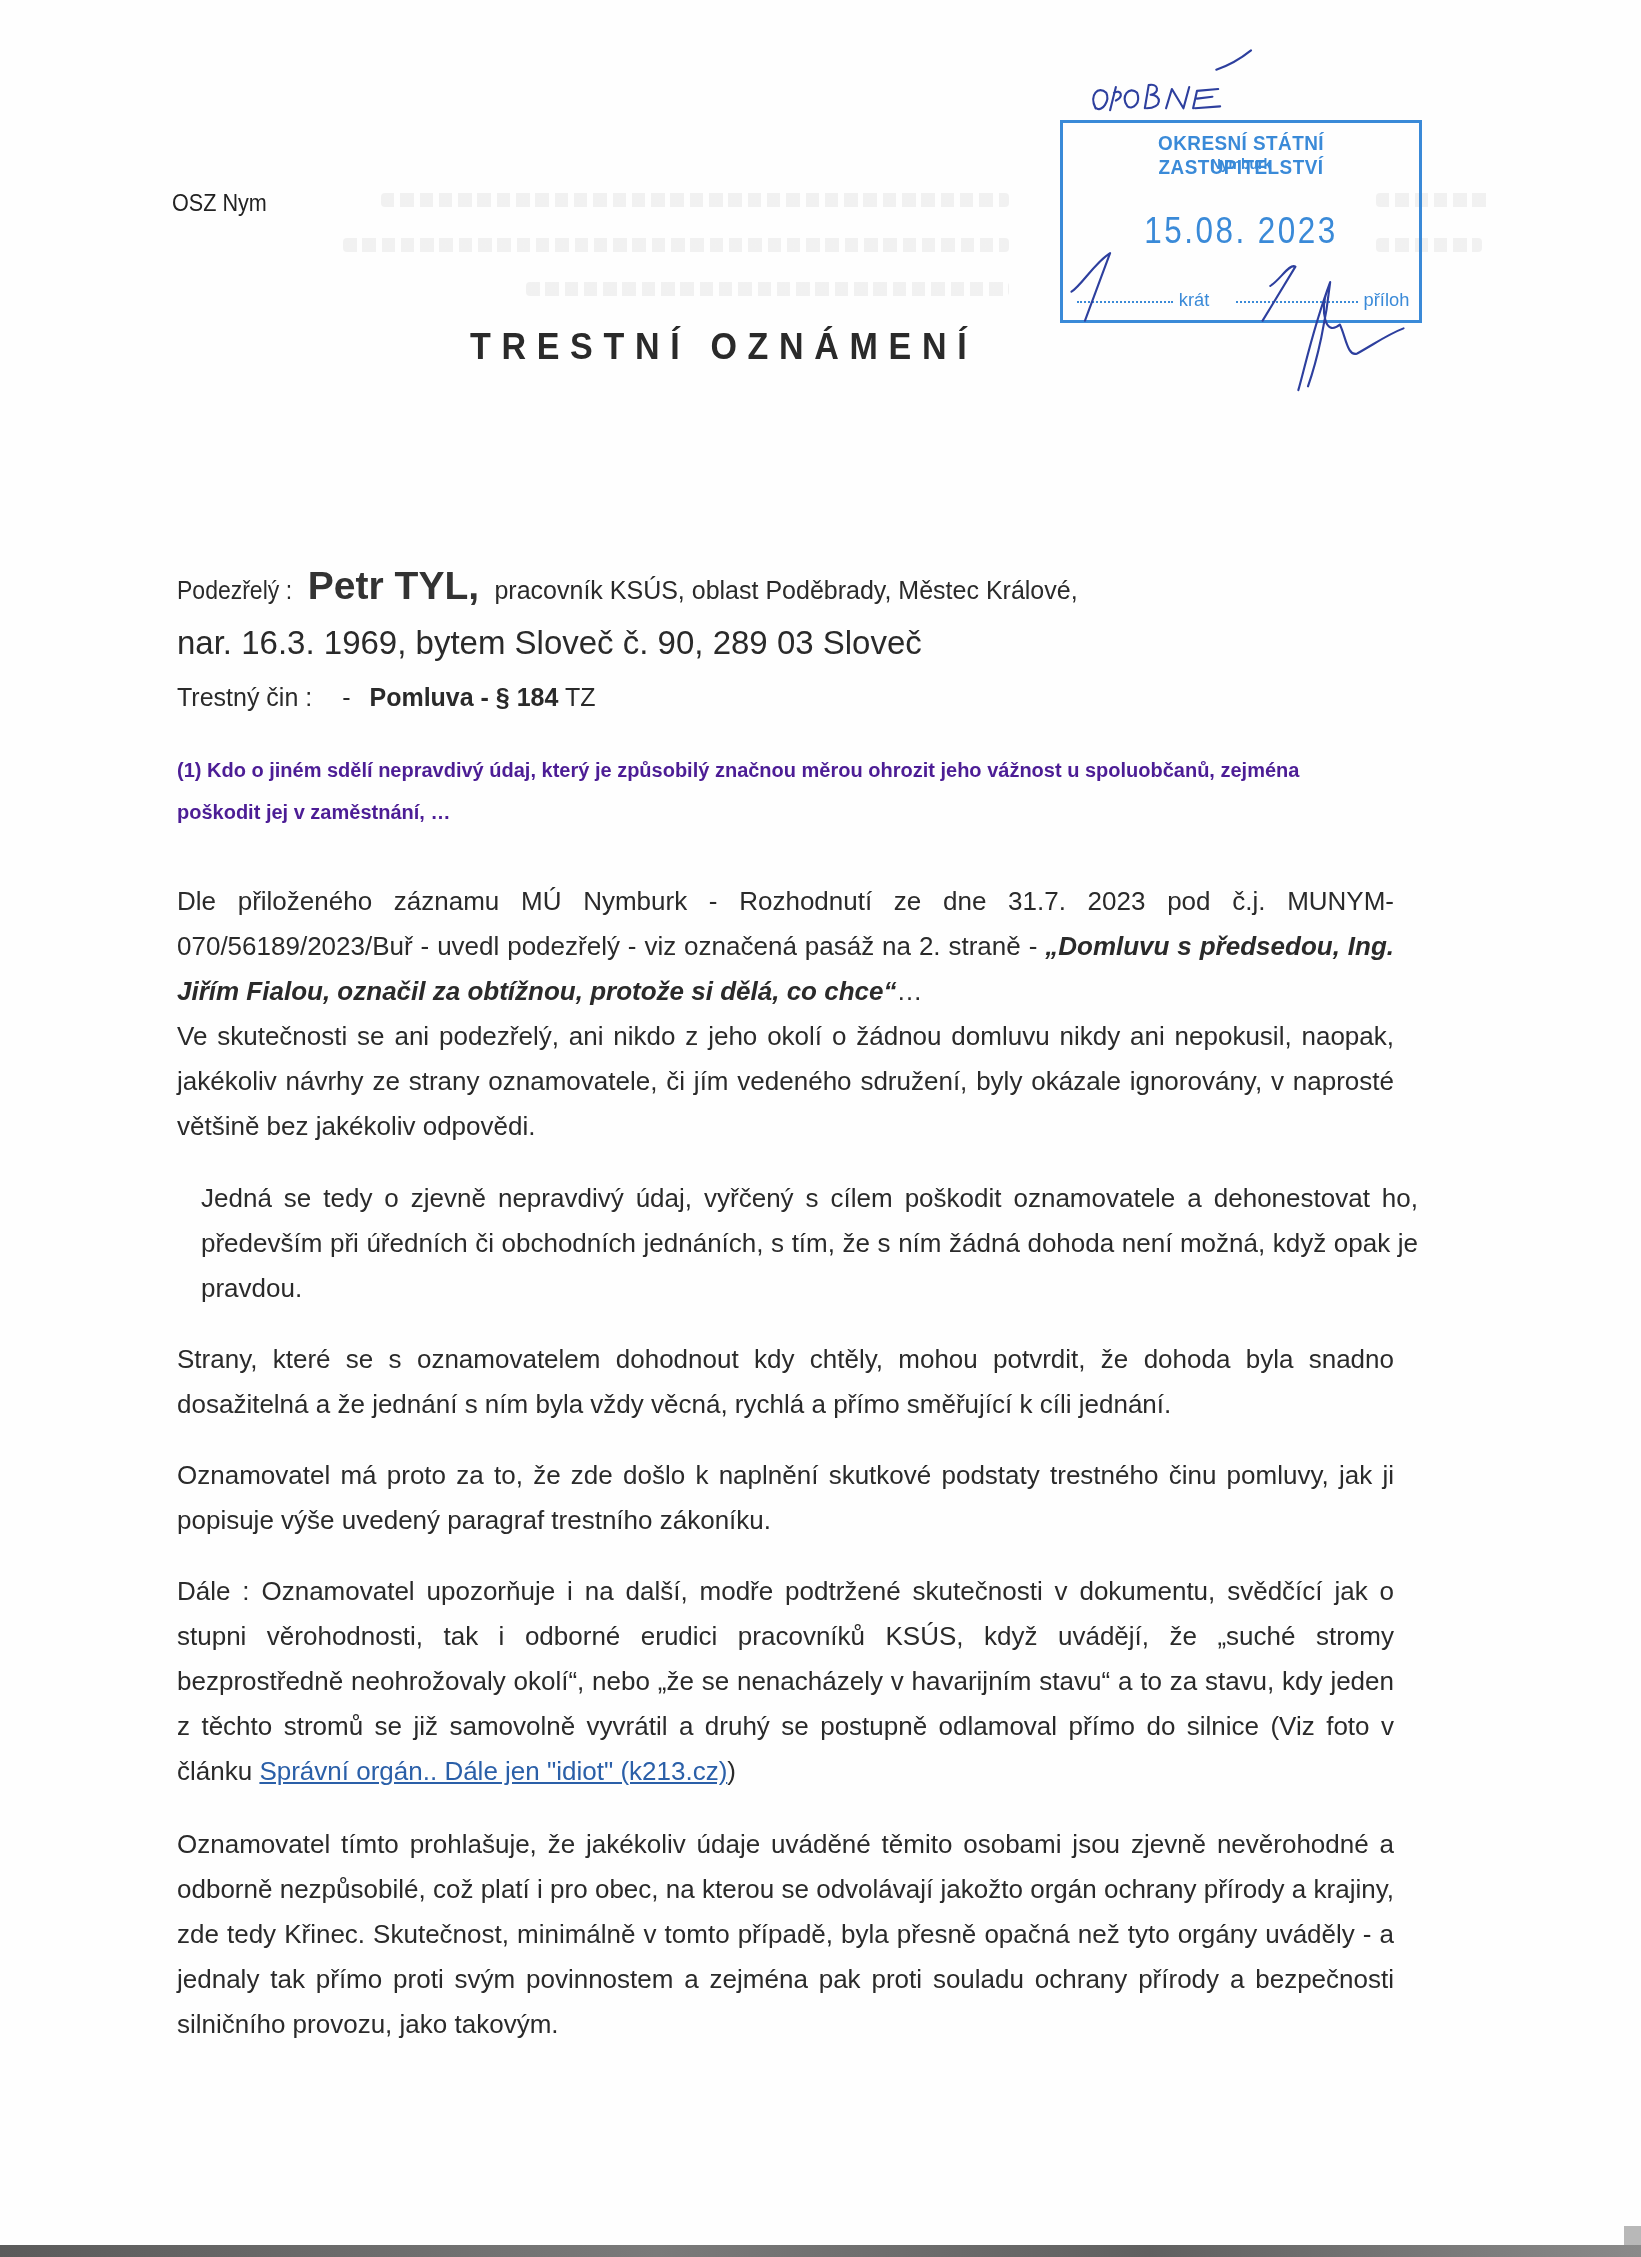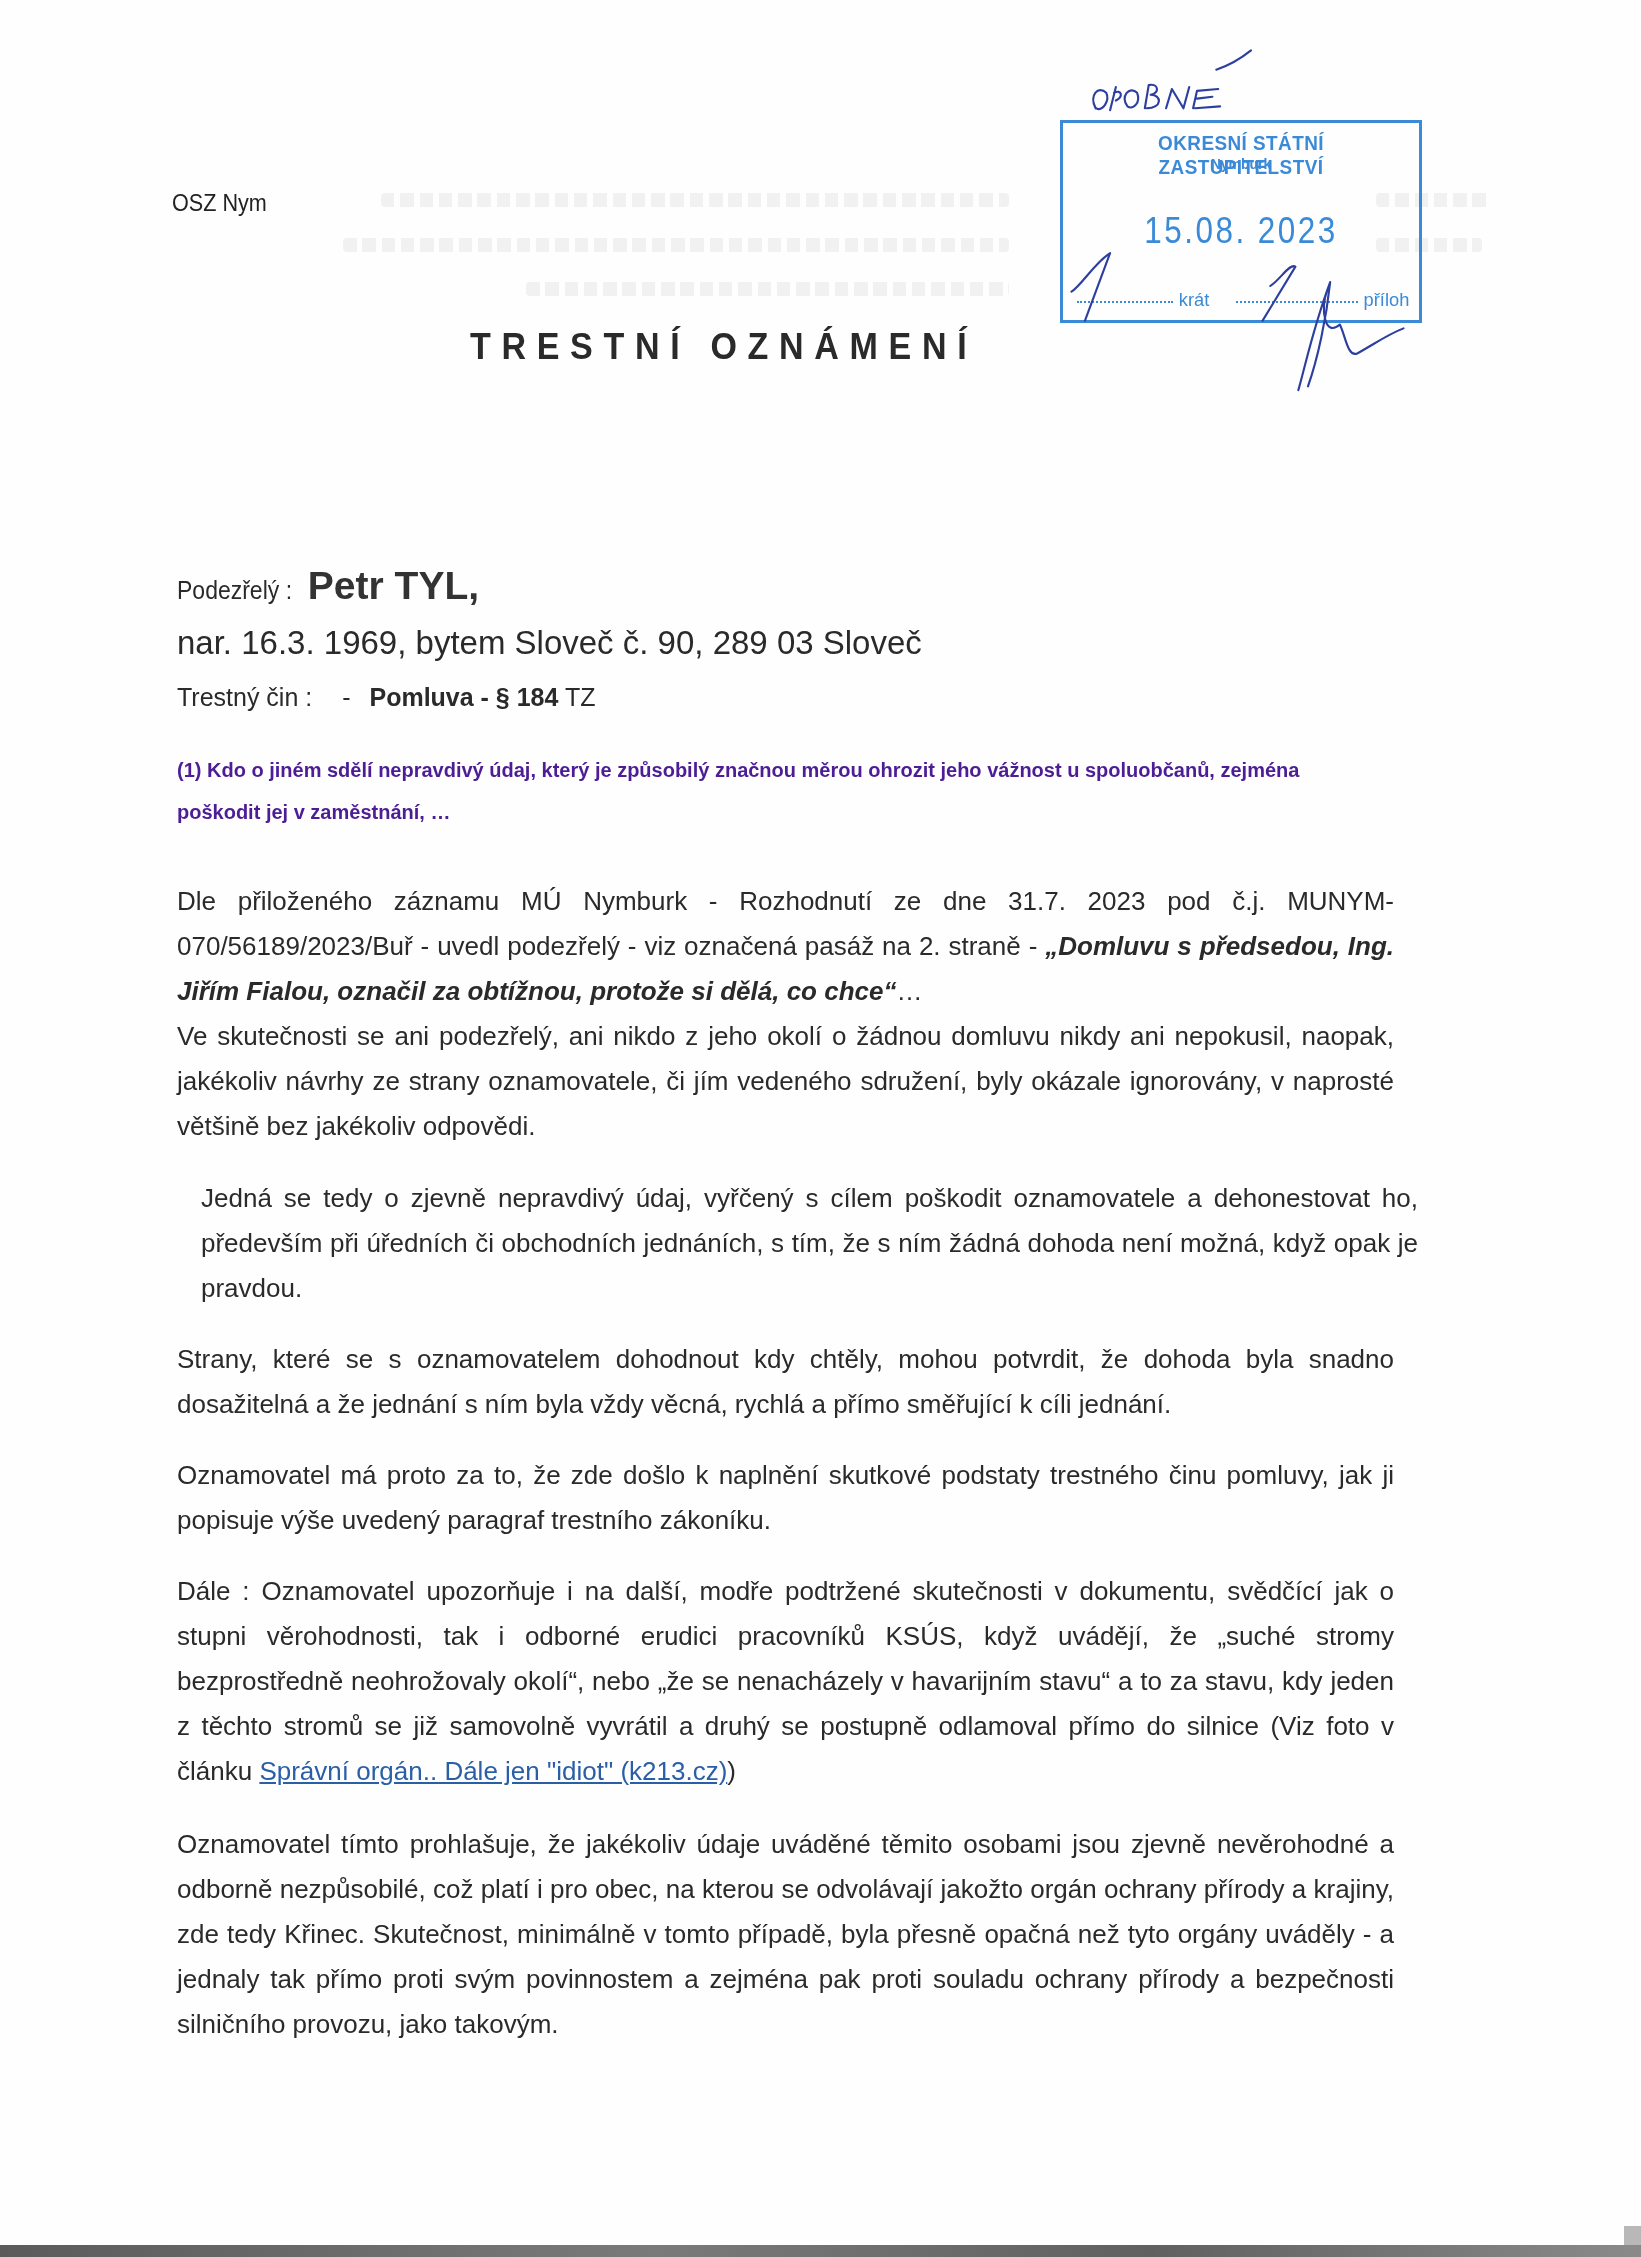--- a/index.html
+++ b/index.html
@@ -243,20 +243,21 @@
     <path d="M1316,296 C1326,290 1336,272 1342,276 L1308,332"></path>
 
     <path d="M1345,404 C1352,380 1360,340 1378,292 C1374,330 1365,372 1355,400 M1375,300 C1368,320 1372,350 1388,336 C1394,348 1396,370 1406,366 C1424,356 1438,346 1454,340"></path>
   </svg>
 
   <div class="content">
 
     <div class="line-abs suspect-row">
       <span class="suspect-label">Podezřelý :</span>
       <span class="suspect-name">Petr TYL,</span>
+      <span class="suspect-desc">pracovník KSÚS, oblast Poděbrady, Městec Králové,</span>
     </div>
 
     <div class="line-abs birth-row">nar. 16.3. 1969, bytem Sloveč č. 90, 289 03 Sloveč</div>
 
     <div class="line-abs crime-row">
       <span>Trestný čin :</span>
       <span style="margin-left:23px;">-</span>
       <span class="crime-name" style="margin-left:12px;">Pomluva - § 184</span>
       <span>TZ</span>
     </div>

